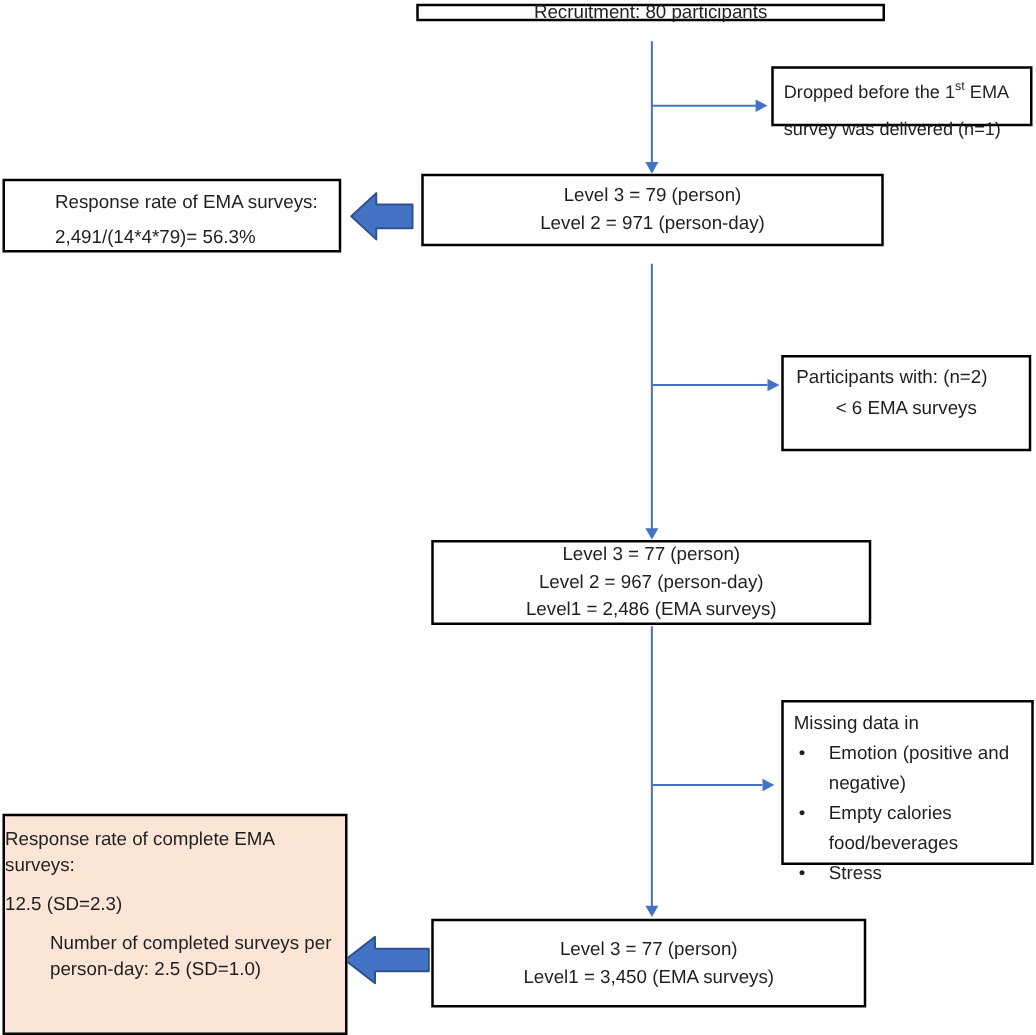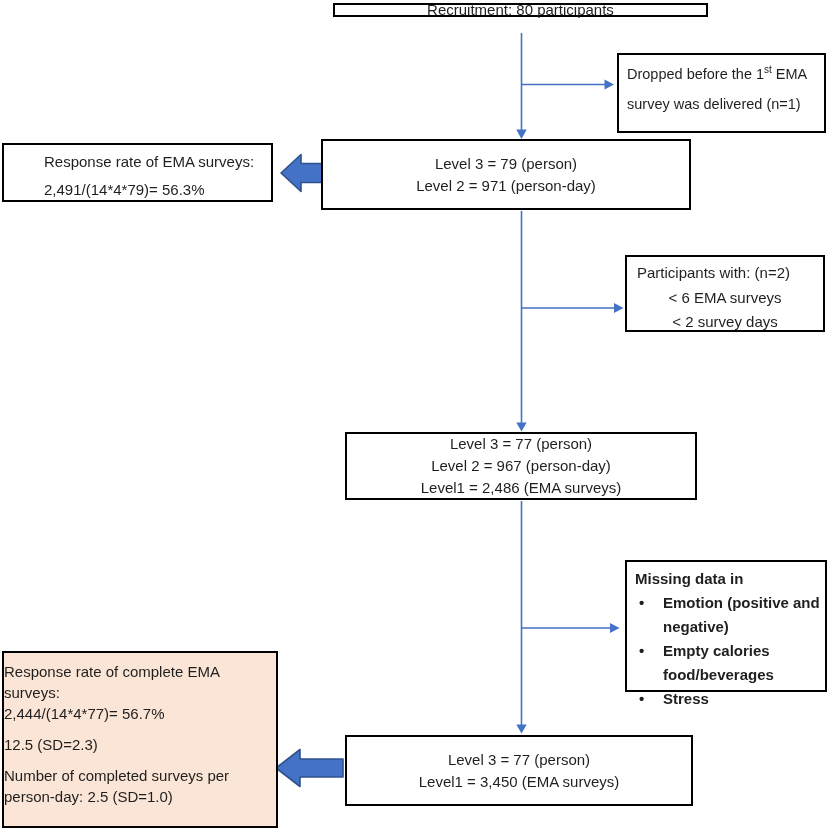--- a/index.html
+++ b/index.html
@@ -67,21 +67,21 @@
   }
   .missing ul { margin: 0; padding: 0; list-style: none; }
   .missing li { position: relative; padding-left: 28px; }
   .missing li::before { content: "\2022"; position: absolute; left: 4px; top: 0; }
   .summary {
     background: var(--summary-fill);
     line-height: 21px;
     padding: 8px 0;
   }
   .summary .para { margin: 0 0 10px 0; }
-  .summary .para:last-child { margin-bottom: 0; }
+  .summary .para:last-child { margin-bottom: 0; margin-left: 36px; }
   sup { font-size: 10px; vertical-align: super; line-height: 0; }
 </style>
 </head>
 <body>
 
 <div class="diagram">
 
   <svg class="overlay" viewBox="0 0 829 828" xmlns="http://www.w3.org/2000/svg">
 
     <line class="conn" x1="521.5" y1="33" x2="521.5" y2="130"></line>
@@ -104,65 +104,63 @@
 
     <polygon class="block-arrow" points="281,173 301,154.5 301,163.5 330,163.5 330,182.5 301,182.5 301,191.5"></polygon>
 
     <polygon class="block-arrow" points="276,768 300,749.5 300,759 343,759 343,777 300,777 300,786.5"></polygon>
   </svg>
 
   <div class="box center-box" style="left:333px; top:3px; width:375px; height:14px;">
     <div class="ln">Recruitment: 80 participants</div>
   </div>
 
-  <div class="box dropout" style="left:617px; top:53px; width:209px; height:80px;">
+  <div class="box dropout" style="left:617px; top:53px; width:209px; height:48px;">
     <div class="ln"><span>Dropped before the 1</span><sup>st</sup><span> EMA</span></div>
     <div class="ln">survey was delivered (n=1)</div>
   </div>
 
-  <div class="box center-box" style="left:321px; top:139px; width:370px; height:71px;">
+  <div class="box center-box" style="left:337px; top:139px; width:370px; height:58px;">
     <div class="ln">Level 3 = 79 (person)</div>
     <div class="ln">Level 2 = 971 (person-day)</div>
   </div>
 
   <div class="box response" style="left:2px; top:143px; width:271px; height:59px;padding-left:40px;">
     <div class="ln">Response rate of EMA surveys:</div>
     <div class="ln">2,491/(14*4*79)= 56.3%</div>
   </div>
 
-  <div class="box participants" style="left:625px; top:255px; width:200px; height:77px;">
+  <div class="box participants" style="left:625px; top:284px; width:200px; height:77px;">
     <div class="title ln">Participants with: (n=2)</div>
     <div class="item ln">&lt; 6 EMA surveys</div>
-    <div class="item ln">&lt; 2 survey days</div>
   </div>
 
   <div class="box center-box" style="left:345px; top:432px; width:352px; height:68px;">
     <div class="ln">Level 3 = 77 (person)</div>
     <div class="ln">Level 2 = 967 (person-day)</div>
     <div class="ln">Level1 = 2,486 (EMA surveys)</div>
   </div>
 
-  <div class="box missing" style="left:625px; top:560px; width:202px; height:132px;font-weight:bold;">
+  <div class="box missing" style="left:625px; top:560px; width:202px; height:132px;">
     <div>Missing data in</div>
     <ul>
       <li>Emotion (positive and negative)</li>
       <li>Empty calories food/beverages</li>
       <li>Stress</li>
     </ul>
   </div>
 
   <div class="box center-box" style="left:345px; top:735px; width:348px; height:71px;">
     <div class="ln">Level 3 = 77 (person)</div>
     <div class="ln">Level1 = 3,450 (EMA surveys)</div>
   </div>
 
   <div class="box summary" style="left:2px; top:651px; width:276px; height:177px;">
     <div class="para">
       <div>Response rate of complete EMA surveys:</div>
-      <div>2,444/(14*4*77)= 56.7%</div>
     </div>
     <div class="para">
       <div>12.5 (SD=2.3)</div>
     </div>
     <div class="para">
       <div>Number of completed surveys per person-day: 2.5 (SD=1.0)</div>
     </div>
   </div>
 
 </div>

